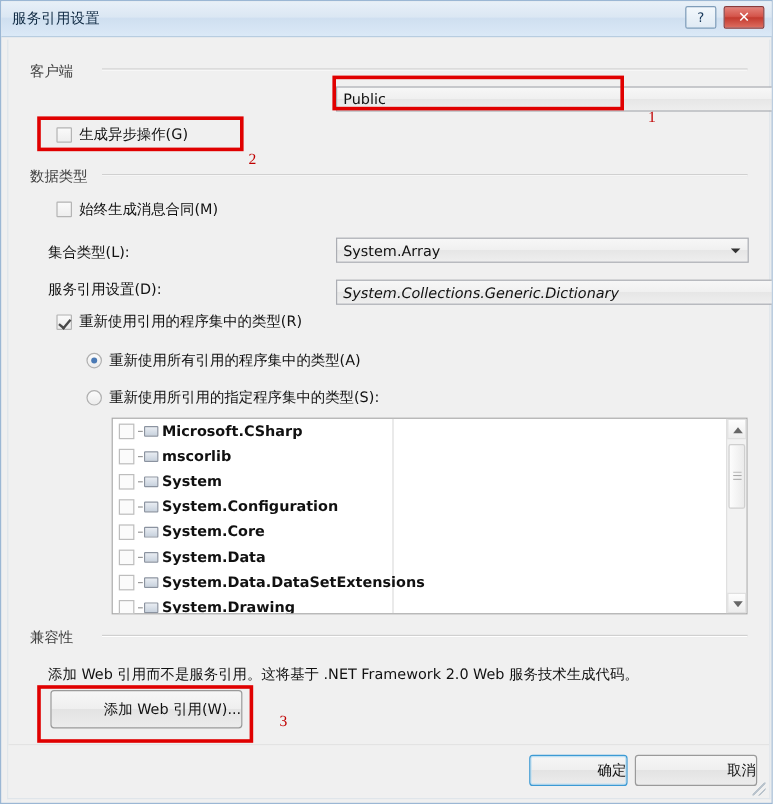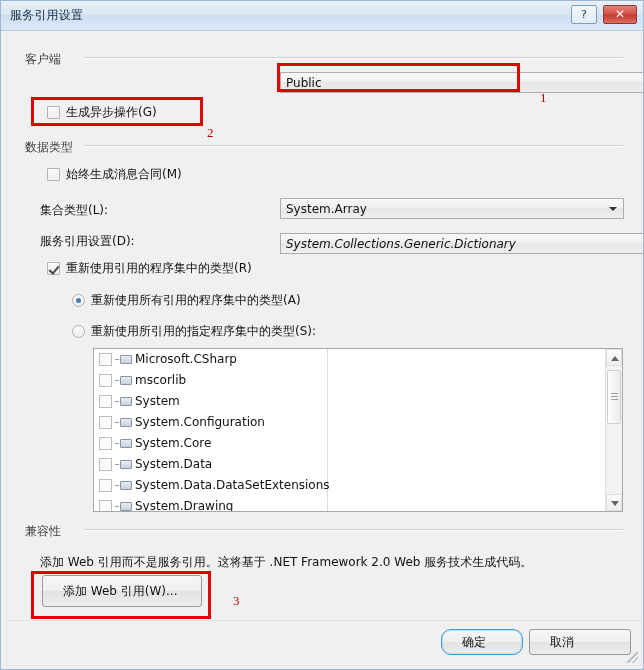--- a/index.html
+++ b/index.html
@@ -223,20 +223,21 @@
     border: 1px solid #8b93a0;
     border-radius: 1px;
     background: linear-gradient(to bottom, #e9edf3, #c8d2de);
   }
   .lrow .ltext {
     position: absolute;
     left: 41px; top: 3px;
     font-size: 12px;
     color: #111111;
     white-space: nowrap;
+    font-weight: bold;
   }
   .vscroll {
     position: absolute;
     right: 0; top: 0;
     width: 17px; height: 100%;
     box-sizing: border-box;
     background: #f2f2f2;
     border-left: 1px solid #e0e0e0;
   }
   .vscroll .sbtn {
@@ -277,21 +278,21 @@
   }
   
   .btn {
     position: absolute;
     box-sizing: border-box;
     border: 1px solid #9a9a9a;
     border-radius: 3px;
     background: linear-gradient(to bottom, #f6f6f6 0%, #efefef 48%, #e3e3e3 50%, #ececec 100%);
     font-size: 12px;
     color: #111111;
-    text-align: left;
+    text-align: right;
     line-height: 22px;
     white-space: nowrap;
     padding-left: 20px;
   }
   .btn.focus {
     border: 1px solid #3c9ad4;
     box-shadow: 0 0 0 1px #bfe0f2 inset;
   }
   
   .anno-box {
@@ -434,21 +435,21 @@
     </div>
 
     <div class="group-title" style="left:18px; top:490px;">兼容性</div>
     <div class="group-line" style="left:78px; top:496px; width:538px;"></div>
 
     <div class="lbl" style="left:33px; top:521px;">添加 Web 引用而不是服务引用。这将基于 .NET Framework 2.0 Web 服务技术生成代码。</div>
 
     <div class="btn" style="left:35px; top:542px; width:160px; height:32px; line-height:30px;">添加 Web 引用(W)...</div>
 
     <div class="bottombar">
-      <div class="btn focus" style="left:434px; top:8px; width:82px; height:26px; line-height:24px;border-radius:10px;">确定</div>
+      <div class="btn focus" style="left:434px; top:8px; width:82px; height:26px; line-height:24px;">确定</div>
       <div class="btn" style="left:522px; top:8px; width:102px; height:26px; line-height:24px;">取消</div>
       <div class="grip"></div>
     </div>
 
   </div>
 
   <div class="anno-box" style="left:276px; top:62px; width:243px; height:29px;"></div>
   <div class="anno-num" style="left:539px; top:89px;">1</div>
 
   <div class="anno-box" style="left:30px; top:96px; width:172px; height:29px;"></div>

